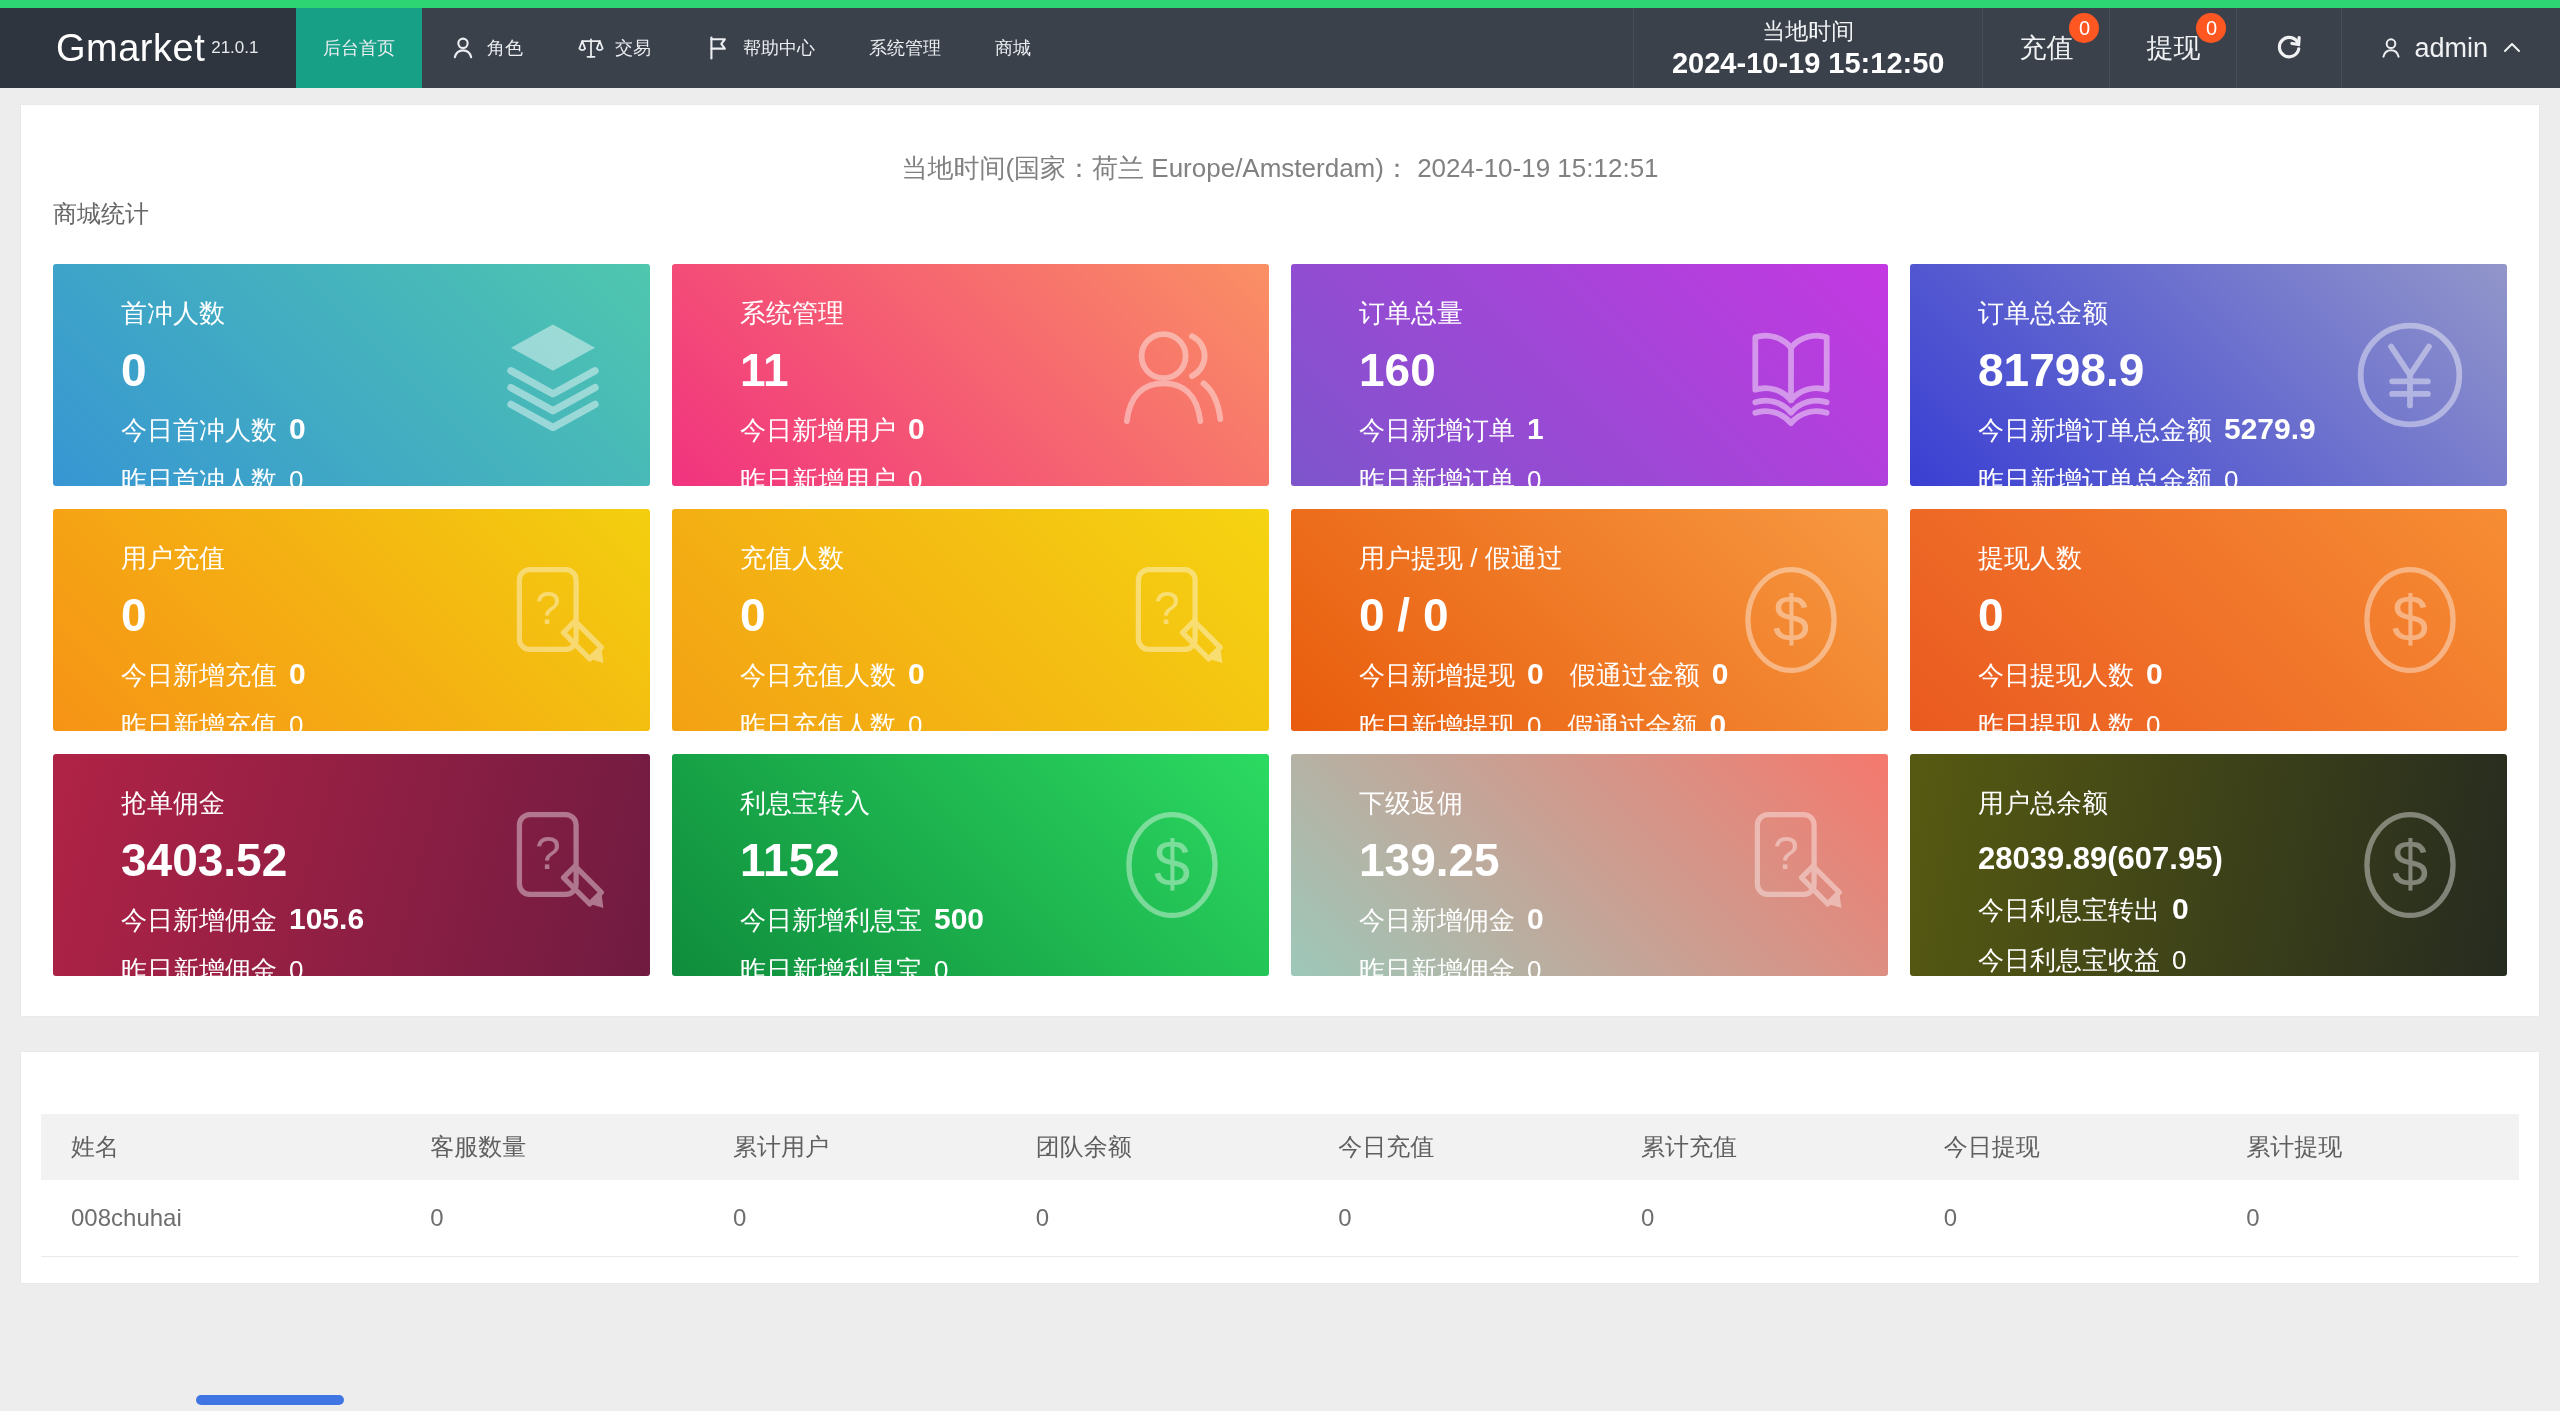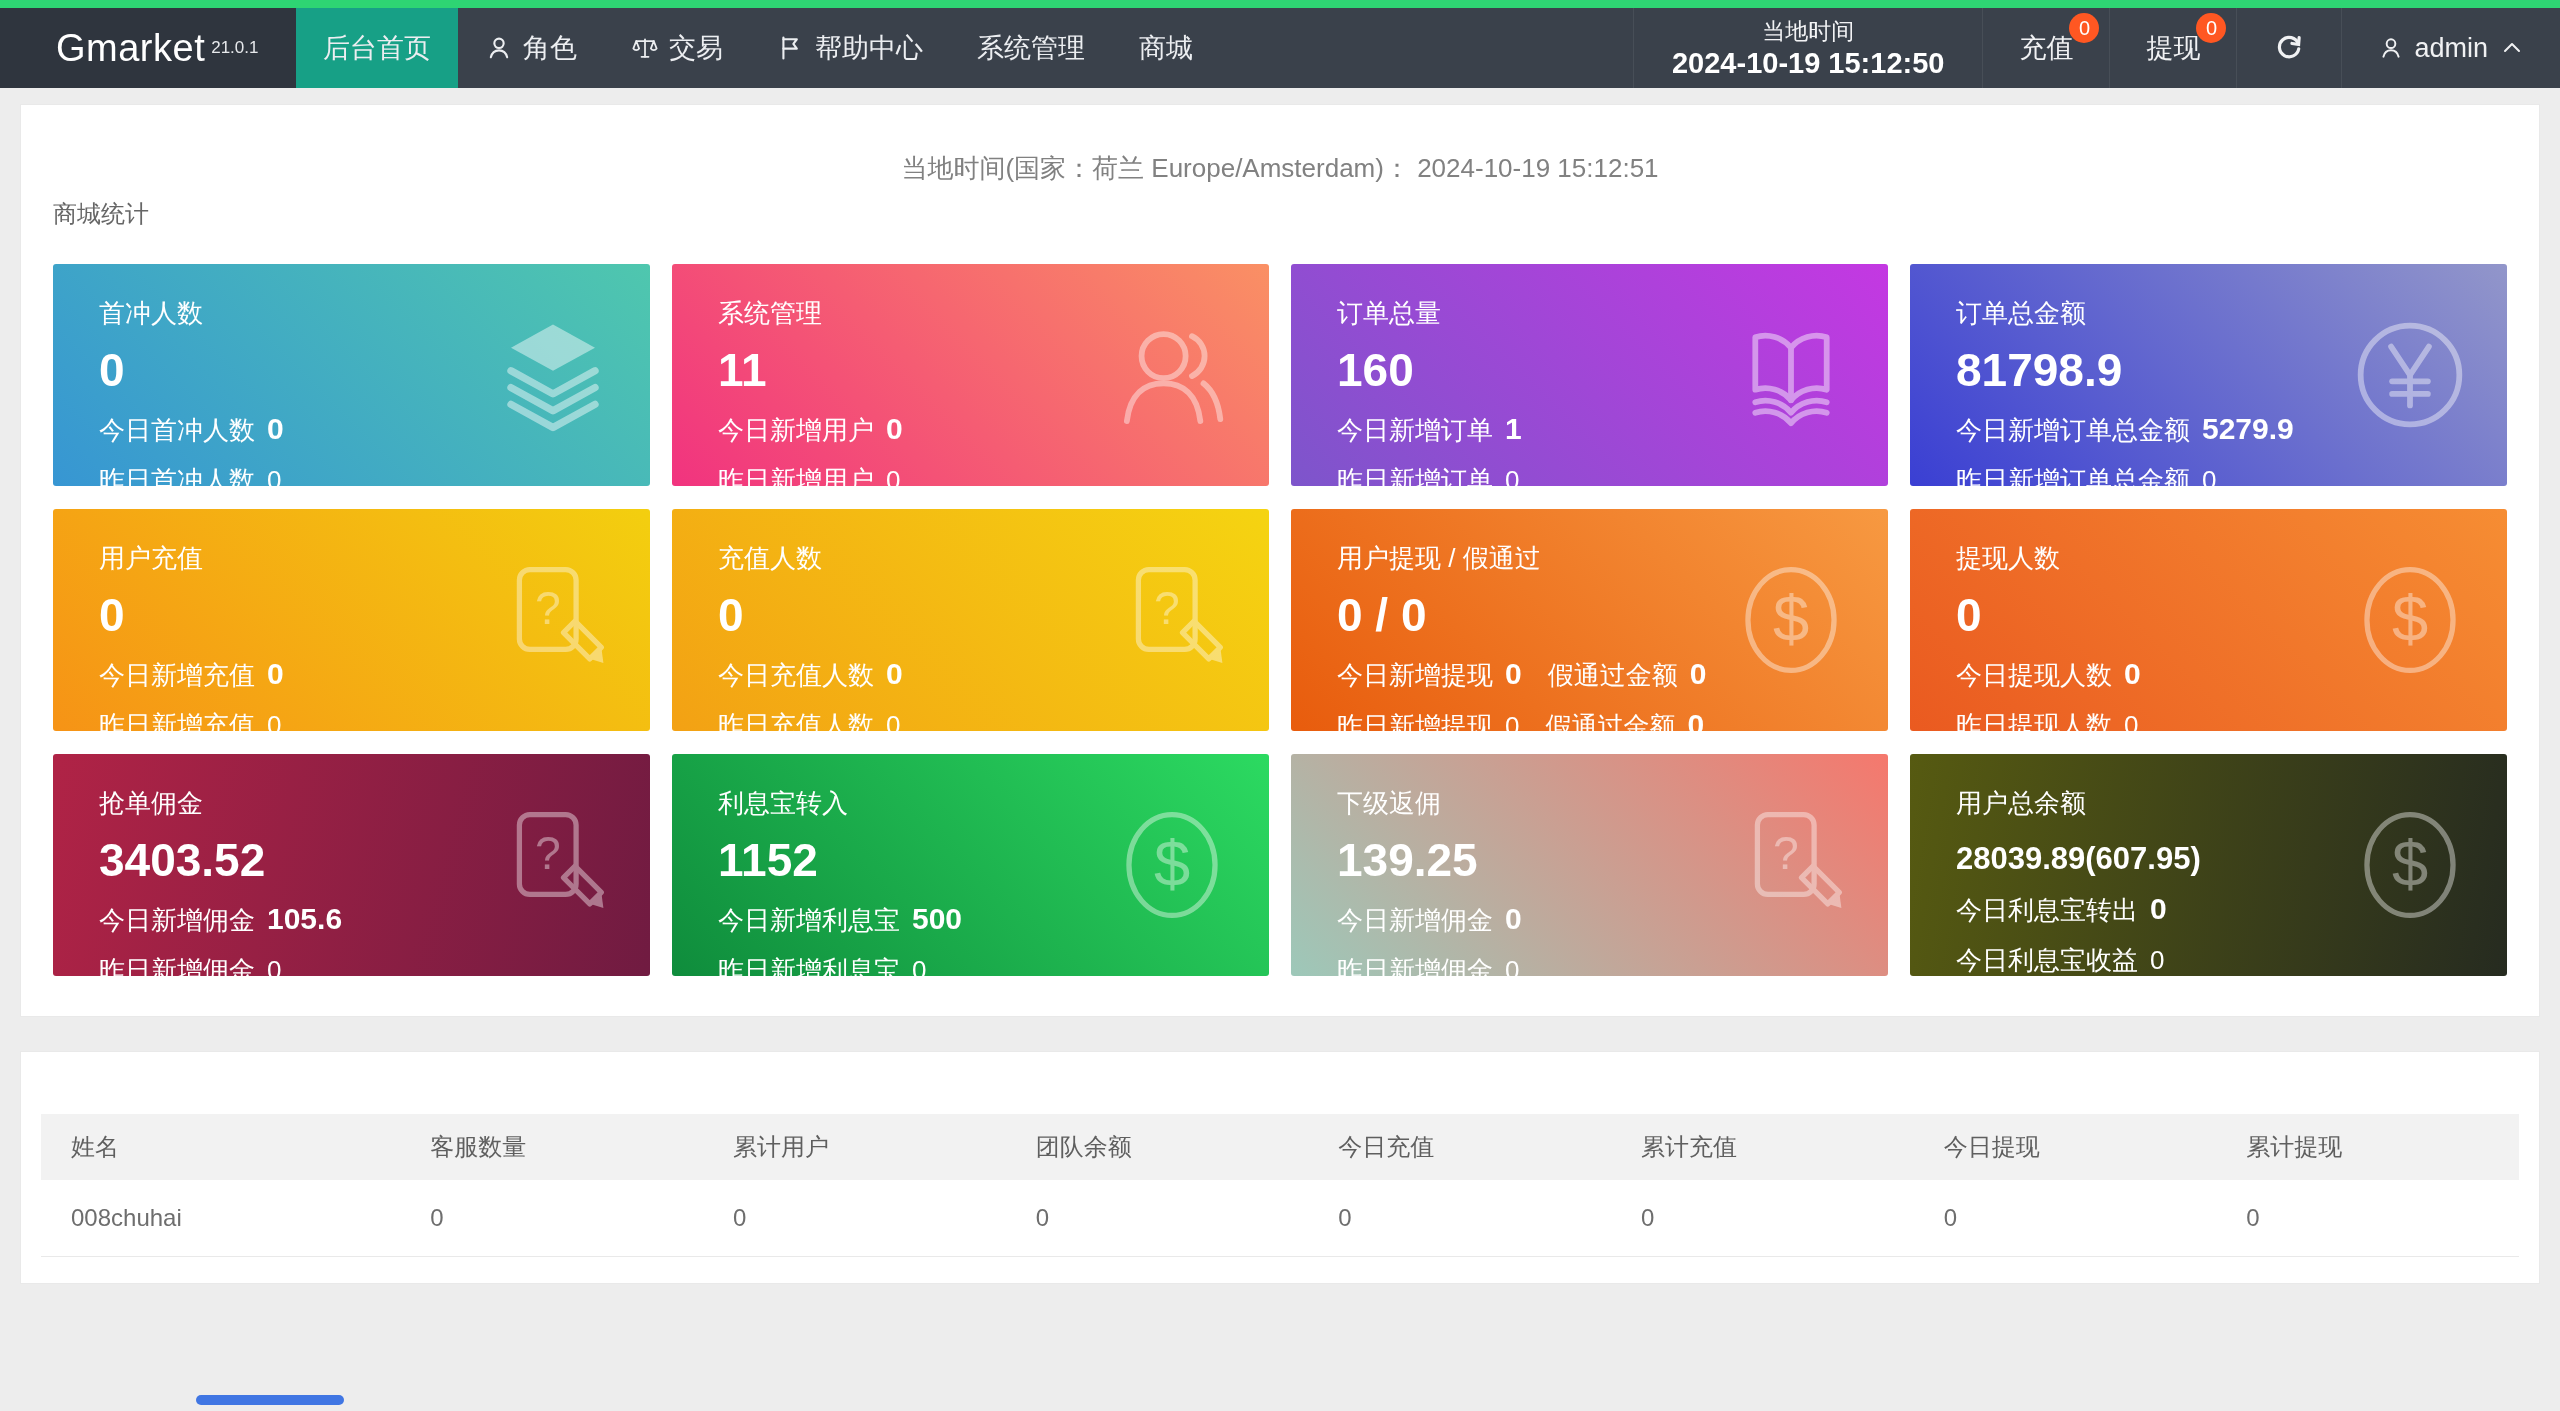--- a/index.html
+++ b/index.html
@@ -17,21 +17,21 @@
     height:80px; background:#3a414b; display:flex; align-items:stretch; color:#fff;
   }
   .logo-box {
     width:296px; background:#2f353e; display:flex; align-items:center; padding-left:56px;
   }
   .logo-text { font-size:38px; color:#fff; letter-spacing:.5px; }
   .logo-version { font-size:17px; color:#e7e9ec; vertical-align:super; margin-left:6px; }
   .nav-menu { display:flex; align-items:stretch; }
   .nav-item {
     display:flex; align-items:center; gap:10px; padding:16px 27px;
-    font-size:27px; color:#eceef1; cursor:pointer; white-space:nowrap;
+    font-size:18px; color:#eceef1; cursor:pointer; white-space:nowrap;
   }
   .nav-item.active { background:#17a086; }
   .nav-icon { width:28px; height:28px; display:inline-flex; }
   .nav-icon svg { width:100%; height:100%; }
   .nav-right { margin-left:auto; display:flex; align-items:stretch; }
   .time-block {
     display:flex; flex-direction:column; justify-content:center; align-items:center;
     padding:0 38px; border-left:1px solid rgba(255,255,255,.07);
   }
   .time-label { font-size:23px; color:#f2f3f5; }
@@ -58,21 +58,21 @@
     margin:16px 20px 0 20px; background:#fff; border:1px solid #e9e9e9;
   }
   .panel-1 { padding:46px 32px 40px 32px; }
   .time-line { text-align:center; font-size:26px; color:#818181; }
   .section-title { font-size:24px; color:#666; margin-top:12px; }
   .cards-grid {
     margin-top:34px; display:grid; grid-template-columns:repeat(4,1fr); gap:23px 22px;
   }
   .stat-card {
     height:222px; border-radius:3px; color:#fff; position:relative;
-    padding:32px 170px 0 46px; overflow:hidden;
+    padding:32px 170px 0 68px; overflow:hidden;
   }
   .stat-title { font-size:26px; font-weight:400; white-space:nowrap; }
   .stat-value { font-size:46px; font-weight:700; margin-top:12px; white-space:nowrap; }
   .stat-value.small { font-size:31px; margin-top:20px; }
   .stat-line {
     font-size:26px; margin-top:15px; display:flex; align-items:baseline; gap:12px; white-space:nowrap;
   }
   .stat-line .seg { display:inline-flex; align-items:baseline; gap:12px; margin-right:14px; }
   .stat-line .val.bold { font-size:30px; font-weight:700; }
   .stat-line .val.normal { font-size:26px; font-weight:400; }

